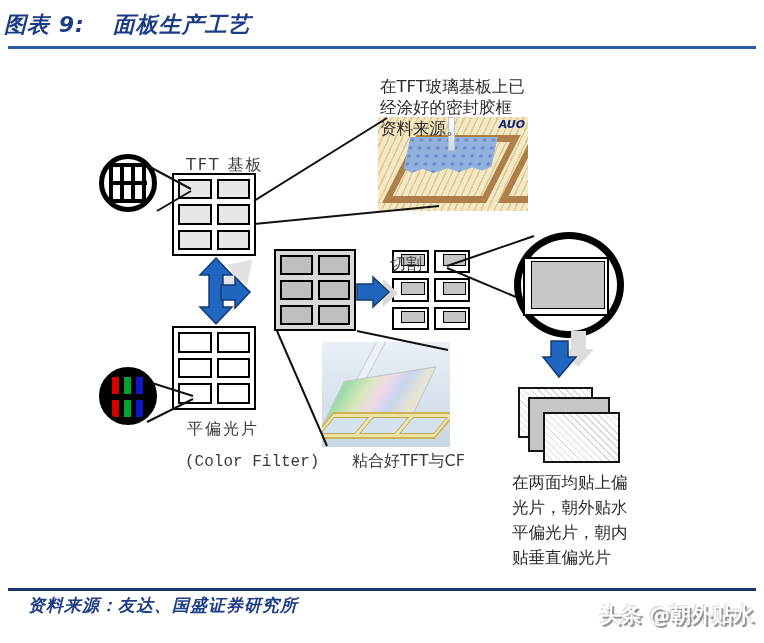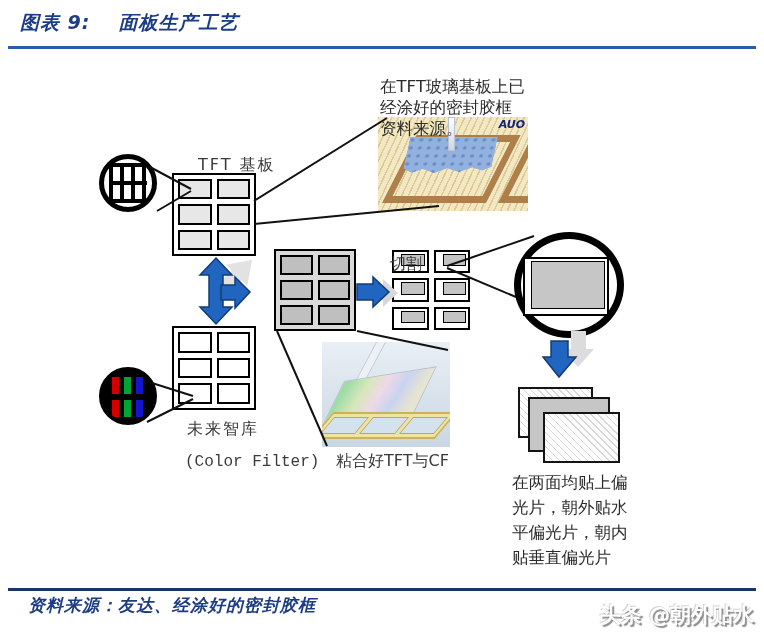--- a/index.html
+++ b/index.html
@@ -3,21 +3,21 @@
 <meta charset="utf-8">
 <style>
   html,body{margin:0;padding:0;}
   body{
     width:764px;height:643px;position:relative;background:#fff;
     font-family:"DejaVu Sans","Liberation Sans",sans-serif;
     overflow:hidden;color:#2b2b2b;
   }
   .abs{position:absolute;}
   
-  .fig-title{left:20px;top:10px;font-size:19px;font-weight:bold;font-style:italic;
+  .fig-title{left:4px;top:10px;font-size:22px;font-weight:bold;font-style:italic;
     color:#1C3D85;letter-spacing:1px;white-space:nowrap;}
   .fig-title .gap{display:inline-block;width:28px;}
   .rule-top{left:8px;top:46px;width:748px;height:3px;background:#2A5CAD;}
   .rule-bottom{left:8px;top:588px;width:748px;height:3px;background:#1A3668;}
   .source-line{left:28px;top:594px;font-size:17px;font-weight:bold;font-style:italic;
     color:#1C3D85;letter-spacing:1px;white-space:nowrap;}
   .watermark{right:10px;top:601px;font-size:21px;font-weight:bold;color:#fdfdfd;
     text-shadow:2px 2px 1px #8c8c8c,-1px -1px 0 #d5d5d5;white-space:nowrap;}
   
   .note{font-size:16.5px;line-height:21px;white-space:pre-line;color:#2b2b2b;z-index:6;}
@@ -141,21 +141,21 @@
   <div class="auo-frame" style="left:4px;top:18px;width:104px;height:68px;"></div>
   <div class="auo-frame" style="left:120px;top:18px;width:58px;height:68px;"></div>
   <div class="auo-liquid"></div>
   <div class="auo-nozzle"></div>
   <div class="auo-logo">AUO</div>
 </div>
 
 <div class="abs mag1">
   <div class="pat"></div>
 </div>
-<div class="abs lbl" style="left:186px;top:155px;letter-spacing:2px;margin-left:12px;">TFT 基板</div>
+<div class="abs lbl" style="left:186px;top:155px;letter-spacing:2px;">TFT 基板</div>
 <div class="abs panel-grid tft-grid" style="left:172px;top:173px;width:84px;height:83px;">
   <div class="cell"></div>
     <div class="cell"></div>
   <div class="cell"></div>
     <div class="cell"></div>
   <div class="cell"></div>
     <div class="cell"></div>
 </div>
 
 <div class="abs panel-grid cf-grid" style="left:172px;top:326px;width:84px;height:84px;">
@@ -167,21 +167,21 @@
     <div class="cell"></div>
 </div>
 <div class="abs mag2">
   <div class="bar" style="left:9px;top:6px;background:#D40000;"></div>
   <div class="bar" style="left:21px;top:6px;background:#00A432;"></div>
   <div class="bar" style="left:33px;top:6px;background:#1414CC;"></div>
   <div class="bar" style="left:9px;top:29px;background:#D40000;"></div>
   <div class="bar" style="left:21px;top:29px;background:#00A432;"></div>
   <div class="bar" style="left:33px;top:29px;background:#1414CC;"></div>
 </div>
-<div class="abs lbl" style="left:187px;top:419px;letter-spacing:2px;">未来智库</div>
+<div class="abs lbl" style="left:187px;top:419px;letter-spacing:2px;">平偏光片</div>
 <div class="abs lbl mono" style="left:185px;top:453px;">(Color Filter)</div>
 
 <div class="abs panel-grid mid-grid" style="left:274px;top:249px;width:82px;height:82px;">
   <div class="cell"></div>
     <div class="cell"></div>
   <div class="cell"></div>
     <div class="cell"></div>
   <div class="cell"></div>
     <div class="cell"></div>
 </div>
@@ -211,30 +211,30 @@
   <div class="bond-arm"></div>
   <div class="bond-grip" style="left:48px;top:42px;"></div>
   <div class="bond-grip" style="left:62px;top:44px;"></div>
   <div class="bond-sheet"></div>
   <div class="bond-tray">
     <div class="tcell"></div>
     <div class="tcell"></div>
     <div class="tcell"></div>
   </div>
 </div>
-<div class="abs lbl" style="left:336px;top:451px;">粘合好TFT与CF</div>
+<div class="abs lbl" style="left:352px;top:451px;">粘合好TFT与CF</div>
 
 <div class="abs big-circle"></div>
 <div class="abs circle-panel">
   <div class="inner"></div>
 </div>
 
 <div class="abs stack hatch" style="left:518px;top:387px;width:75px;height:51px;"></div>
 <div class="abs stack solid-gray" style="left:528px;top:397px;width:82px;height:55px;"></div>
 <div class="abs stack hatch" style="left:543px;top:412px;width:77px;height:51px;"></div>
 <div class="abs note2" style="left:512px;top:470px;width:165px;">在两面均贴上偏
 光片，朝外贴水
 平偏光片，朝内
 贴垂直偏光片</div>
 
 <div class="abs rule-bottom"></div>
-<div class="abs source-line">资料来源：友达、经涂好的密封胶框</div>
+<div class="abs source-line">资料来源：友达、国盛证券研究所</div>
 <div class="abs watermark">头条 @朝外贴水</div>
 
 </body></html>

